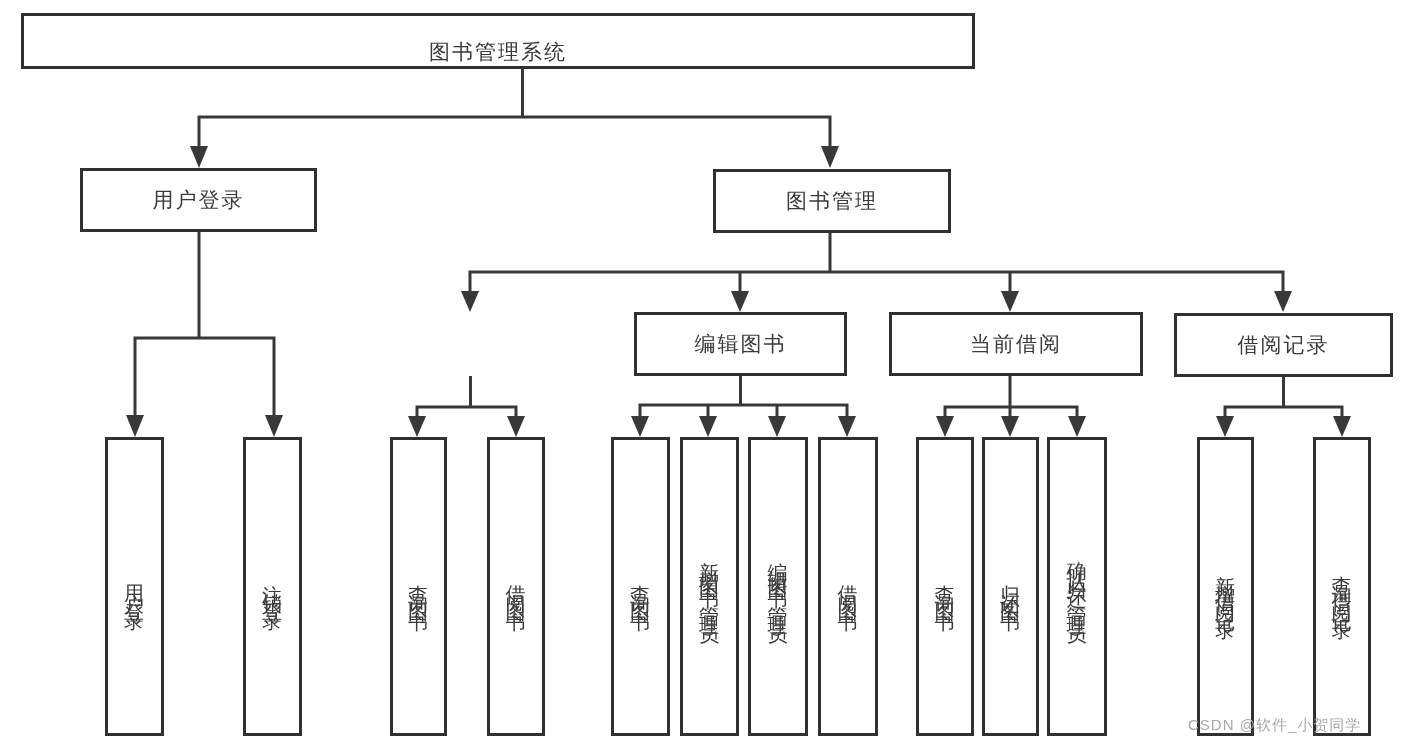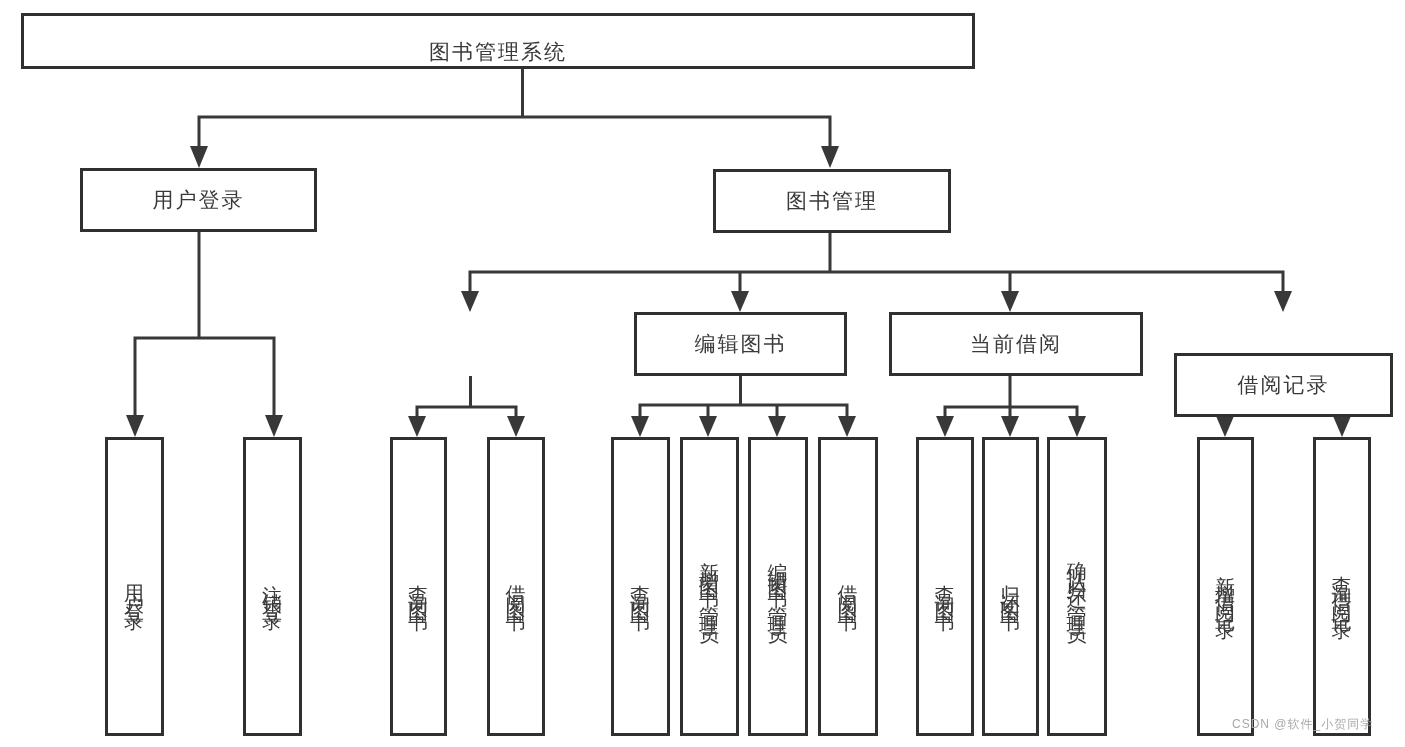--- a/index.html
+++ b/index.html
@@ -45,26 +45,25 @@
     line-height: 1.1;
     letter-spacing: 9px;
     color: #3a3a3a;
     white-space: nowrap;
   }
 
   .watermark {
     position: absolute;
     left: 1188px;
     top: 716px;
-    font-size: 12px;
+    font-size: 15px;
     letter-spacing: 1px;
     color: #a9a9a9;
     white-space: nowrap;
     z-index: 5;
-    margin-left: 44px;
   }
 </style>
 </head>
 <body>
 
 <div class="canvas">
 
   <svg class="wires" viewBox="0 0 1405 747">
     <g stroke="#383838" stroke-width="3" fill="none">
       <path d="M522.5,67 V117 M197.5,117 H831.5 M199,117 V147 M830,117 V147"></path>
@@ -138,21 +137,21 @@
   <div class="node h-node" style="left:713px; top:169px; width:238px; height:64px;">
     <span>图书管理</span>
   </div>
 
   <div class="node h-node" style="left:634px; top:312px; width:213px; height:64px;">
     <span>编辑图书</span>
   </div>
   <div class="node h-node" style="left:849px; top:312px; width:254px; height:64px;margin-left:40px;">
     <span>当前借阅</span>
   </div>
-  <div class="node h-node" style="left:1174px; top:313px; width:219px; height:64px;margin-top:40px;">
+  <div class="node h-node" style="left:1174px; top:313px; width:219px; height:64px;">
     <span>借阅记录</span>
   </div>
 
   <div class="node v-node" style="left:105px; top:437px; width:59px; height:299px;">
     <span>用户登录</span>
   </div>
   <div class="node v-node" style="left:243px; top:437px; width:59px; height:299px;">
     <span>注销登录</span>
   </div>
 

